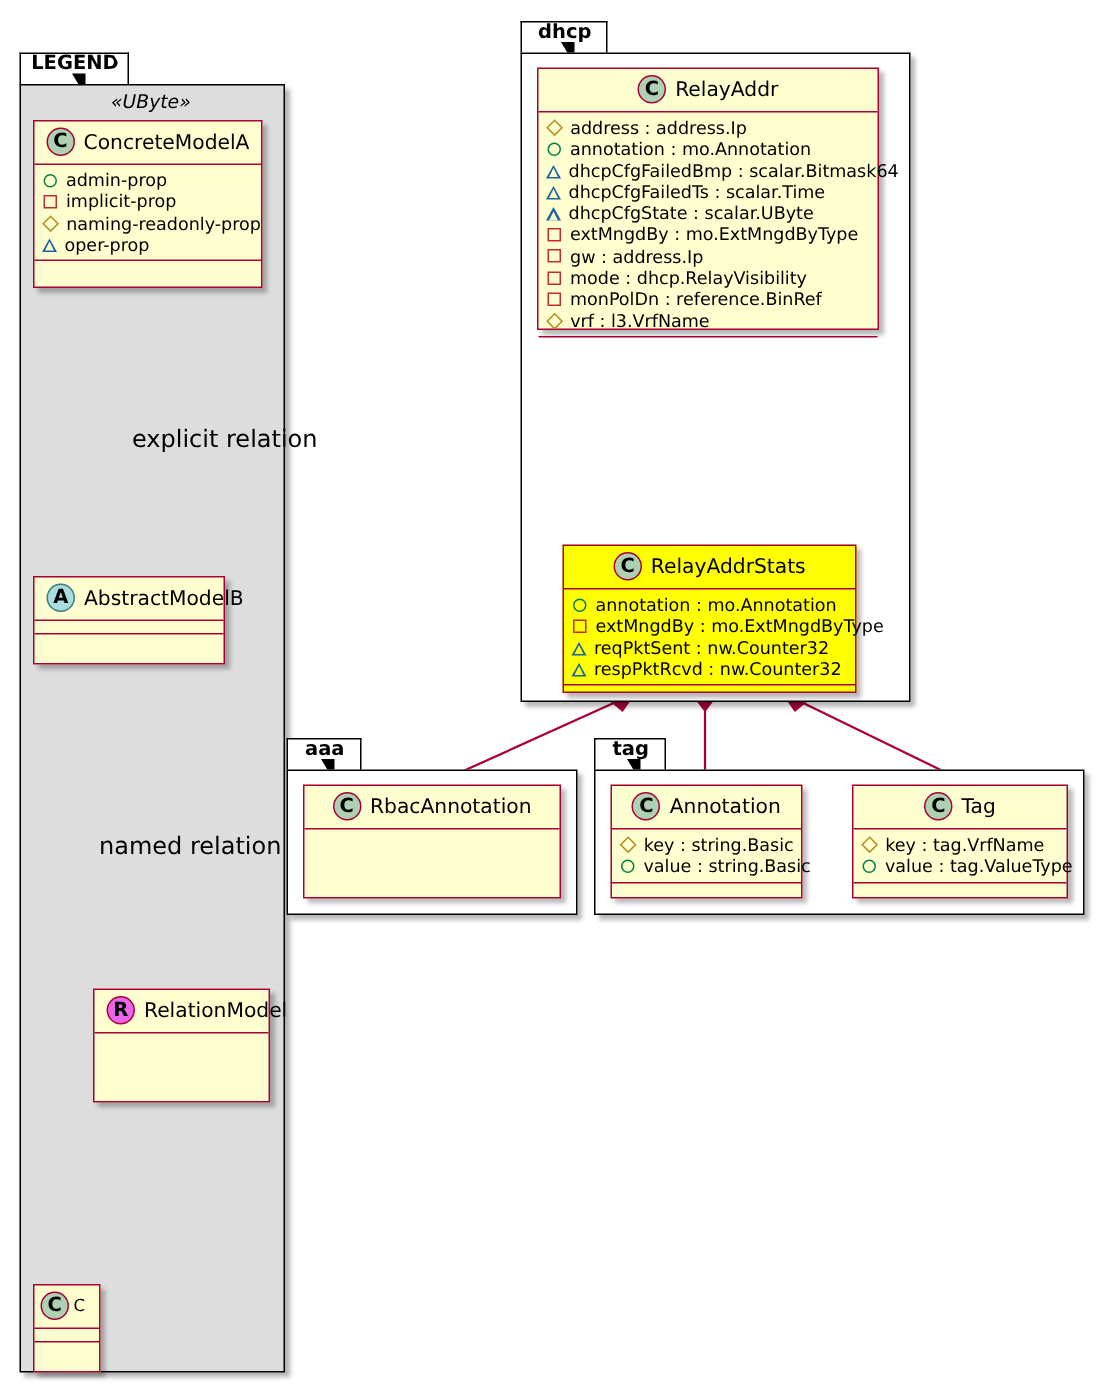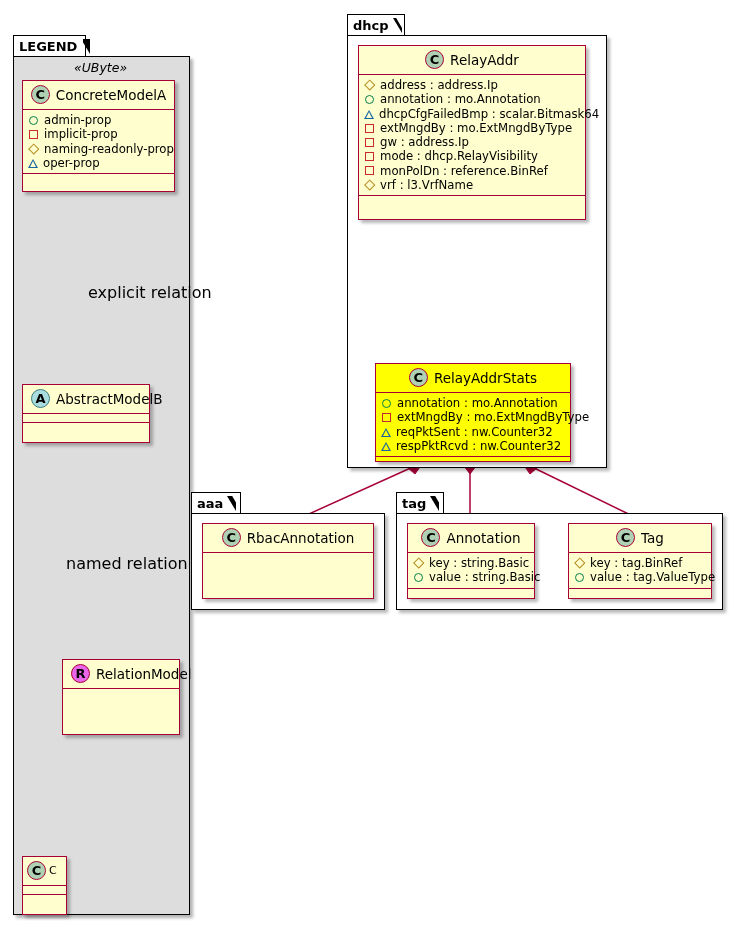--- a/index.html
+++ b/index.html
@@ -3,21 +3,21 @@
 <meta charset="utf-8">
 <style>
   html,body{margin:0;padding:0;background:#ffffff;}
   body{width:736px;height:925px;position:relative;overflow:hidden;
        font-family:"DejaVu Sans","Liberation Sans",sans-serif;}
 
   
   .pkg{position:absolute;box-sizing:border-box;border:1.5px solid #000;background:#fff;}
   .pkg-tab{position:absolute;box-sizing:border-box;border:1.5px solid #000;border-bottom:none;
            background:#fff;font-weight:bold;font-size:13px;color:#000;line-height:1;
-           display:flex;align-items:center;padding:0 4px 0 5px;}
+           display:flex;align-items:center;padding:0 4px 0 5px;flex-direction:column;}
   .pkg-tab .fold{display:inline-block;width:0;height:0;margin-left:4px;
            border-left:9px solid transparent;border-top:15px solid #000;}
   .pkg-tab .foldinner{position:absolute;right:2px;top:1px;width:0;height:0;
            border-left:7px solid transparent;border-top:12px solid #fff;}
   .pkg.legend{background:#dddddd;box-shadow:3px 3px 3px rgba(0,0,0,.30);}
 
   
   .cls{position:absolute;box-sizing:border-box;border:1.3px solid #A80036;
        background:#FEFECE;box-shadow:3px 3px 3px rgba(0,0,0,.28);}
   .cls.hl{background:#FFFF00;}
@@ -183,20 +183,28 @@
       </div>
     <div class="attr">
       <span class="vis circle"></span>
       <span>annotation : mo.Annotation</span>
       </div>
     <div class="attr">
       <span class="vis triangle"></span>
       <span>dhcpCfgFailedBmp : scalar.Bitmask64</span>
       </div>
     <div class="attr">
+      <span class="vis triangle"></span>
+      <span>dhcpCfgFailedTs : scalar.Time</span>
+      </div>
+    <div class="attr">
+      <span class="vis triangle"></span>
+      <span>dhcpCfgState : scalar.UByte</span>
+      </div>
+    <div class="attr">
       <span class="vis square"></span>
       <span>extMngdBy : mo.ExtMngdByType</span>
       </div>
     <div class="attr">
       <span class="vis square"></span>
       <span>gw : address.Ip</span>
       </div>
     <div class="attr">
       <span class="vis square"></span>
       <span>mode : dhcp.RelayVisibility</span>
@@ -280,21 +288,21 @@
 </div>
 
 <div class="cls" style="left:568px;top:523px;width:144px;height:76px;">
   <div class="hdr">
     <span class="badge c">C</span>
     <span class="nm">Tag</span>
   </div>
   <div class="attrs">
     <div class="attr">
       <span class="vis diamond"></span>
-      <span>key : tag.BinRef</span>
+      <span>key : tag.VrfName</span>
       </div>
     <div class="attr">
       <span class="vis circle"></span>
       <span>value : tag.ValueType</span>
       </div>
   </div>
   <div class="foot"></div>
 </div>
 
 </body></html>

